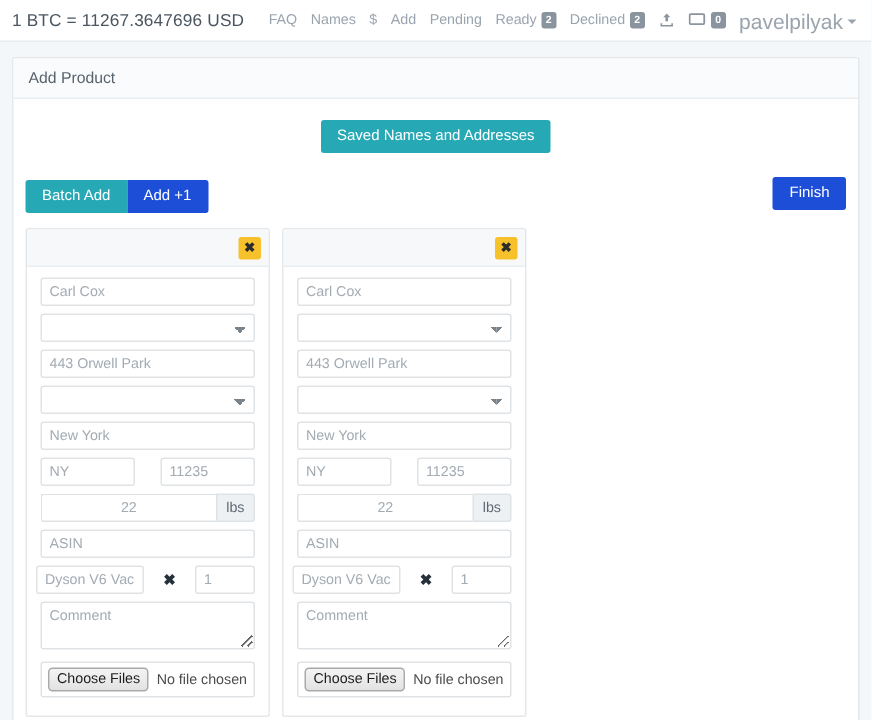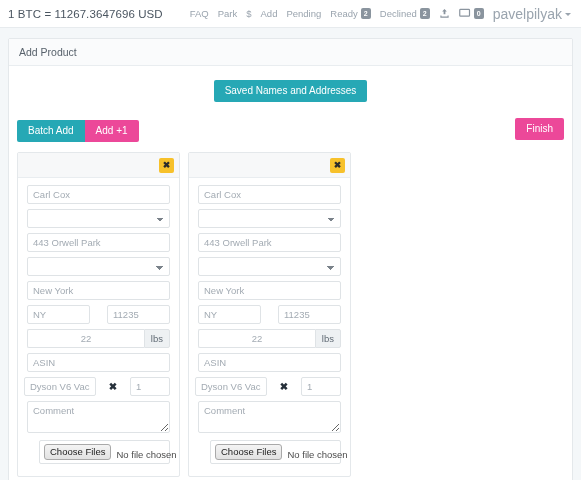--- a/index.html
+++ b/index.html
@@ -115,21 +115,21 @@
     font-size: 10px;
     border: none;
     border-radius: 2px;
     padding: 6px 11px;
     color: #ffffff;
     cursor: pointer;
     line-height: 1;
     white-space: nowrap;
   }
   .btn-teal { background: #26a8b5; }
-  .btn-blue { background: #ec4899; }
+  .btn-blue { background: #1d4ed8; }
 
   .batch-row {
     margin-top: 18px;
     display: flex;
   }
   .btn-group { display: inline-flex; }
   .btn-group .btn { border-radius: 0; }
   .btn-group .btn:first-child { border-radius: 2px 0 0 2px; }
   .btn-group .btn:last-child { border-radius: 0 2px 2px 0; }
 
@@ -272,25 +272,24 @@
     resize: vertical;
     line-height: 1.3;
   }
 
   
   .file-wrap {
     border: 1px solid #dfe3e6;
     border-radius: 2px;
     padding: 3px 4px;
     display: flex;
-    align-items: flex-end;
+    align-items: center;
     gap: 5px;
     background: #ffffff;
     margin-top: 5px;
-    margin-left: 12px;
   }
   .file-btn {
     background: linear-gradient(#f4f4f4, #e2e2e2);
     border: 1px solid #a9a9a9;
     border-radius: 3px;
     font-family: "Liberation Sans", sans-serif;
     font-size: 9.5px;
     color: #1c1c1c;
     padding: 2px 5px;
     line-height: 1.1;
@@ -307,21 +306,21 @@
 <body>
 
 <div class="navbar">
   <div class="btc-rate">1 BTC = 11267.3647696 USD</div>
 
   <div class="nav-right">
     <a class="nav-link">
       <span>FAQ</span>
     </a>
     <a class="nav-link">
-      <span>Park</span>
+      <span>Names</span>
     </a>
     <a class="nav-link">
       <span>$</span>
     </a>
     <a class="nav-link">
       <span>Add</span>
     </a>
     <a class="nav-link">
       <span>Pending</span>
     </a>

